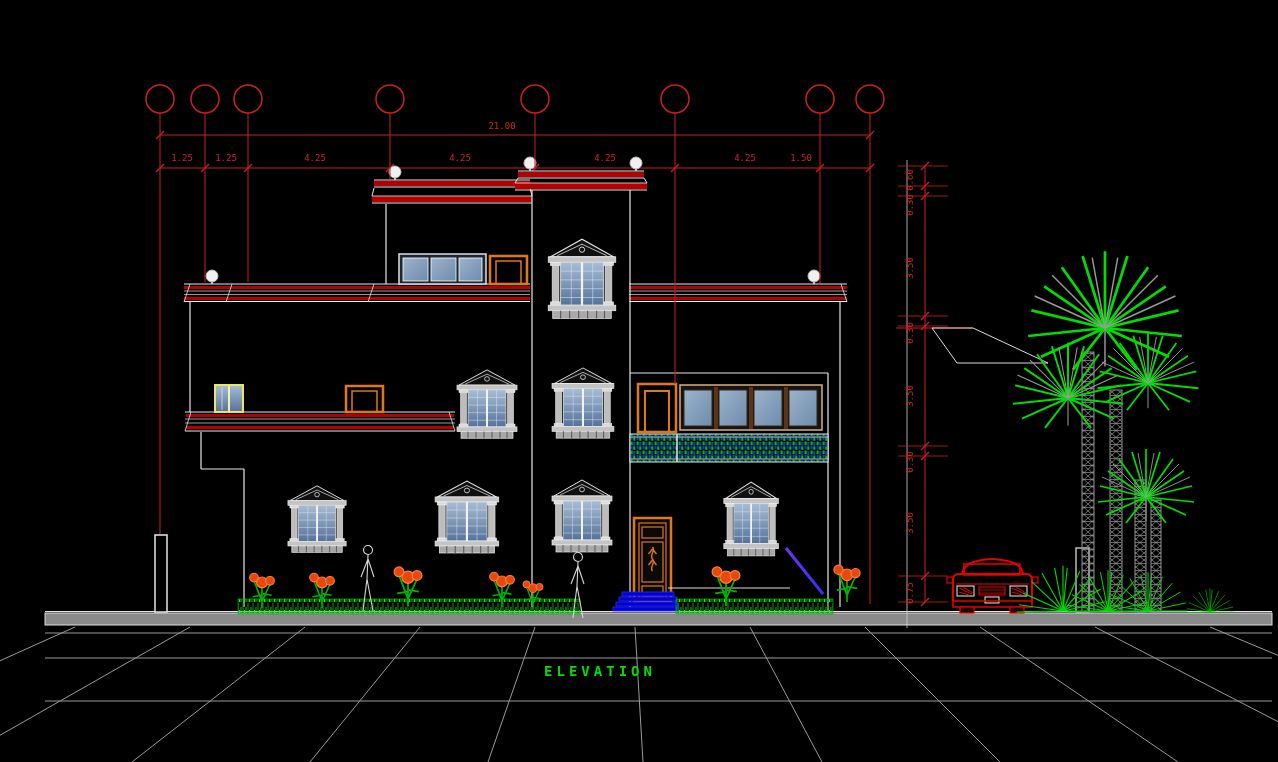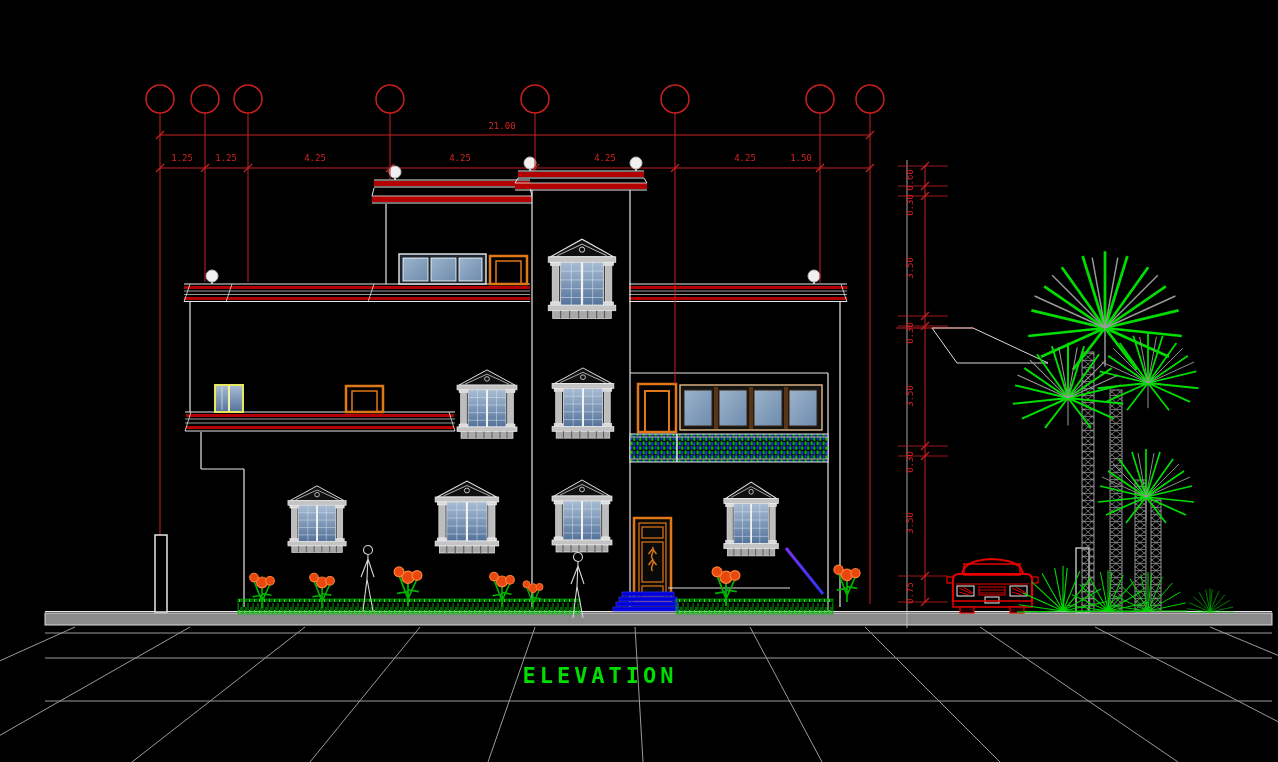--- a/index.html
+++ b/index.html
@@ -3,21 +3,21 @@
 <meta charset="utf-8">
 <style>
   html,body{margin:0;padding:0;background:#000;}
   #stage{position:relative;width:1278px;height:762px;background:#000;overflow:hidden;
          font-family:"DejaVu Sans Mono","Liberation Mono",monospace;}
   #cad{position:absolute;left:0;top:0;}
   .dim{position:absolute;color:#d42222;font-size:9px;white-space:nowrap;
        transform:translate(-50%,-50%);letter-spacing:0px;}
   .dimv{position:absolute;color:#d42222;font-size:9px;white-space:nowrap;
         transform:translate(-50%,-50%) rotate(-90deg);}
-  .title-txt{position:absolute;color:#00dd00;font-size:22px;font-weight:bold;
+  .title-txt{position:absolute;color:#00dd00;font-size:14px;font-weight:bold;
         letter-spacing:4px;transform:translate(-50%,0);}
 </style>
 </head>
 <body>
 
 <div id="stage">
 
 <svg id="cad" width="1278" height="762" viewBox="0 0 1278 762">
 <defs>
   <linearGradient id="gGlass" x1="0" y1="0" x2="0" y2="1">

